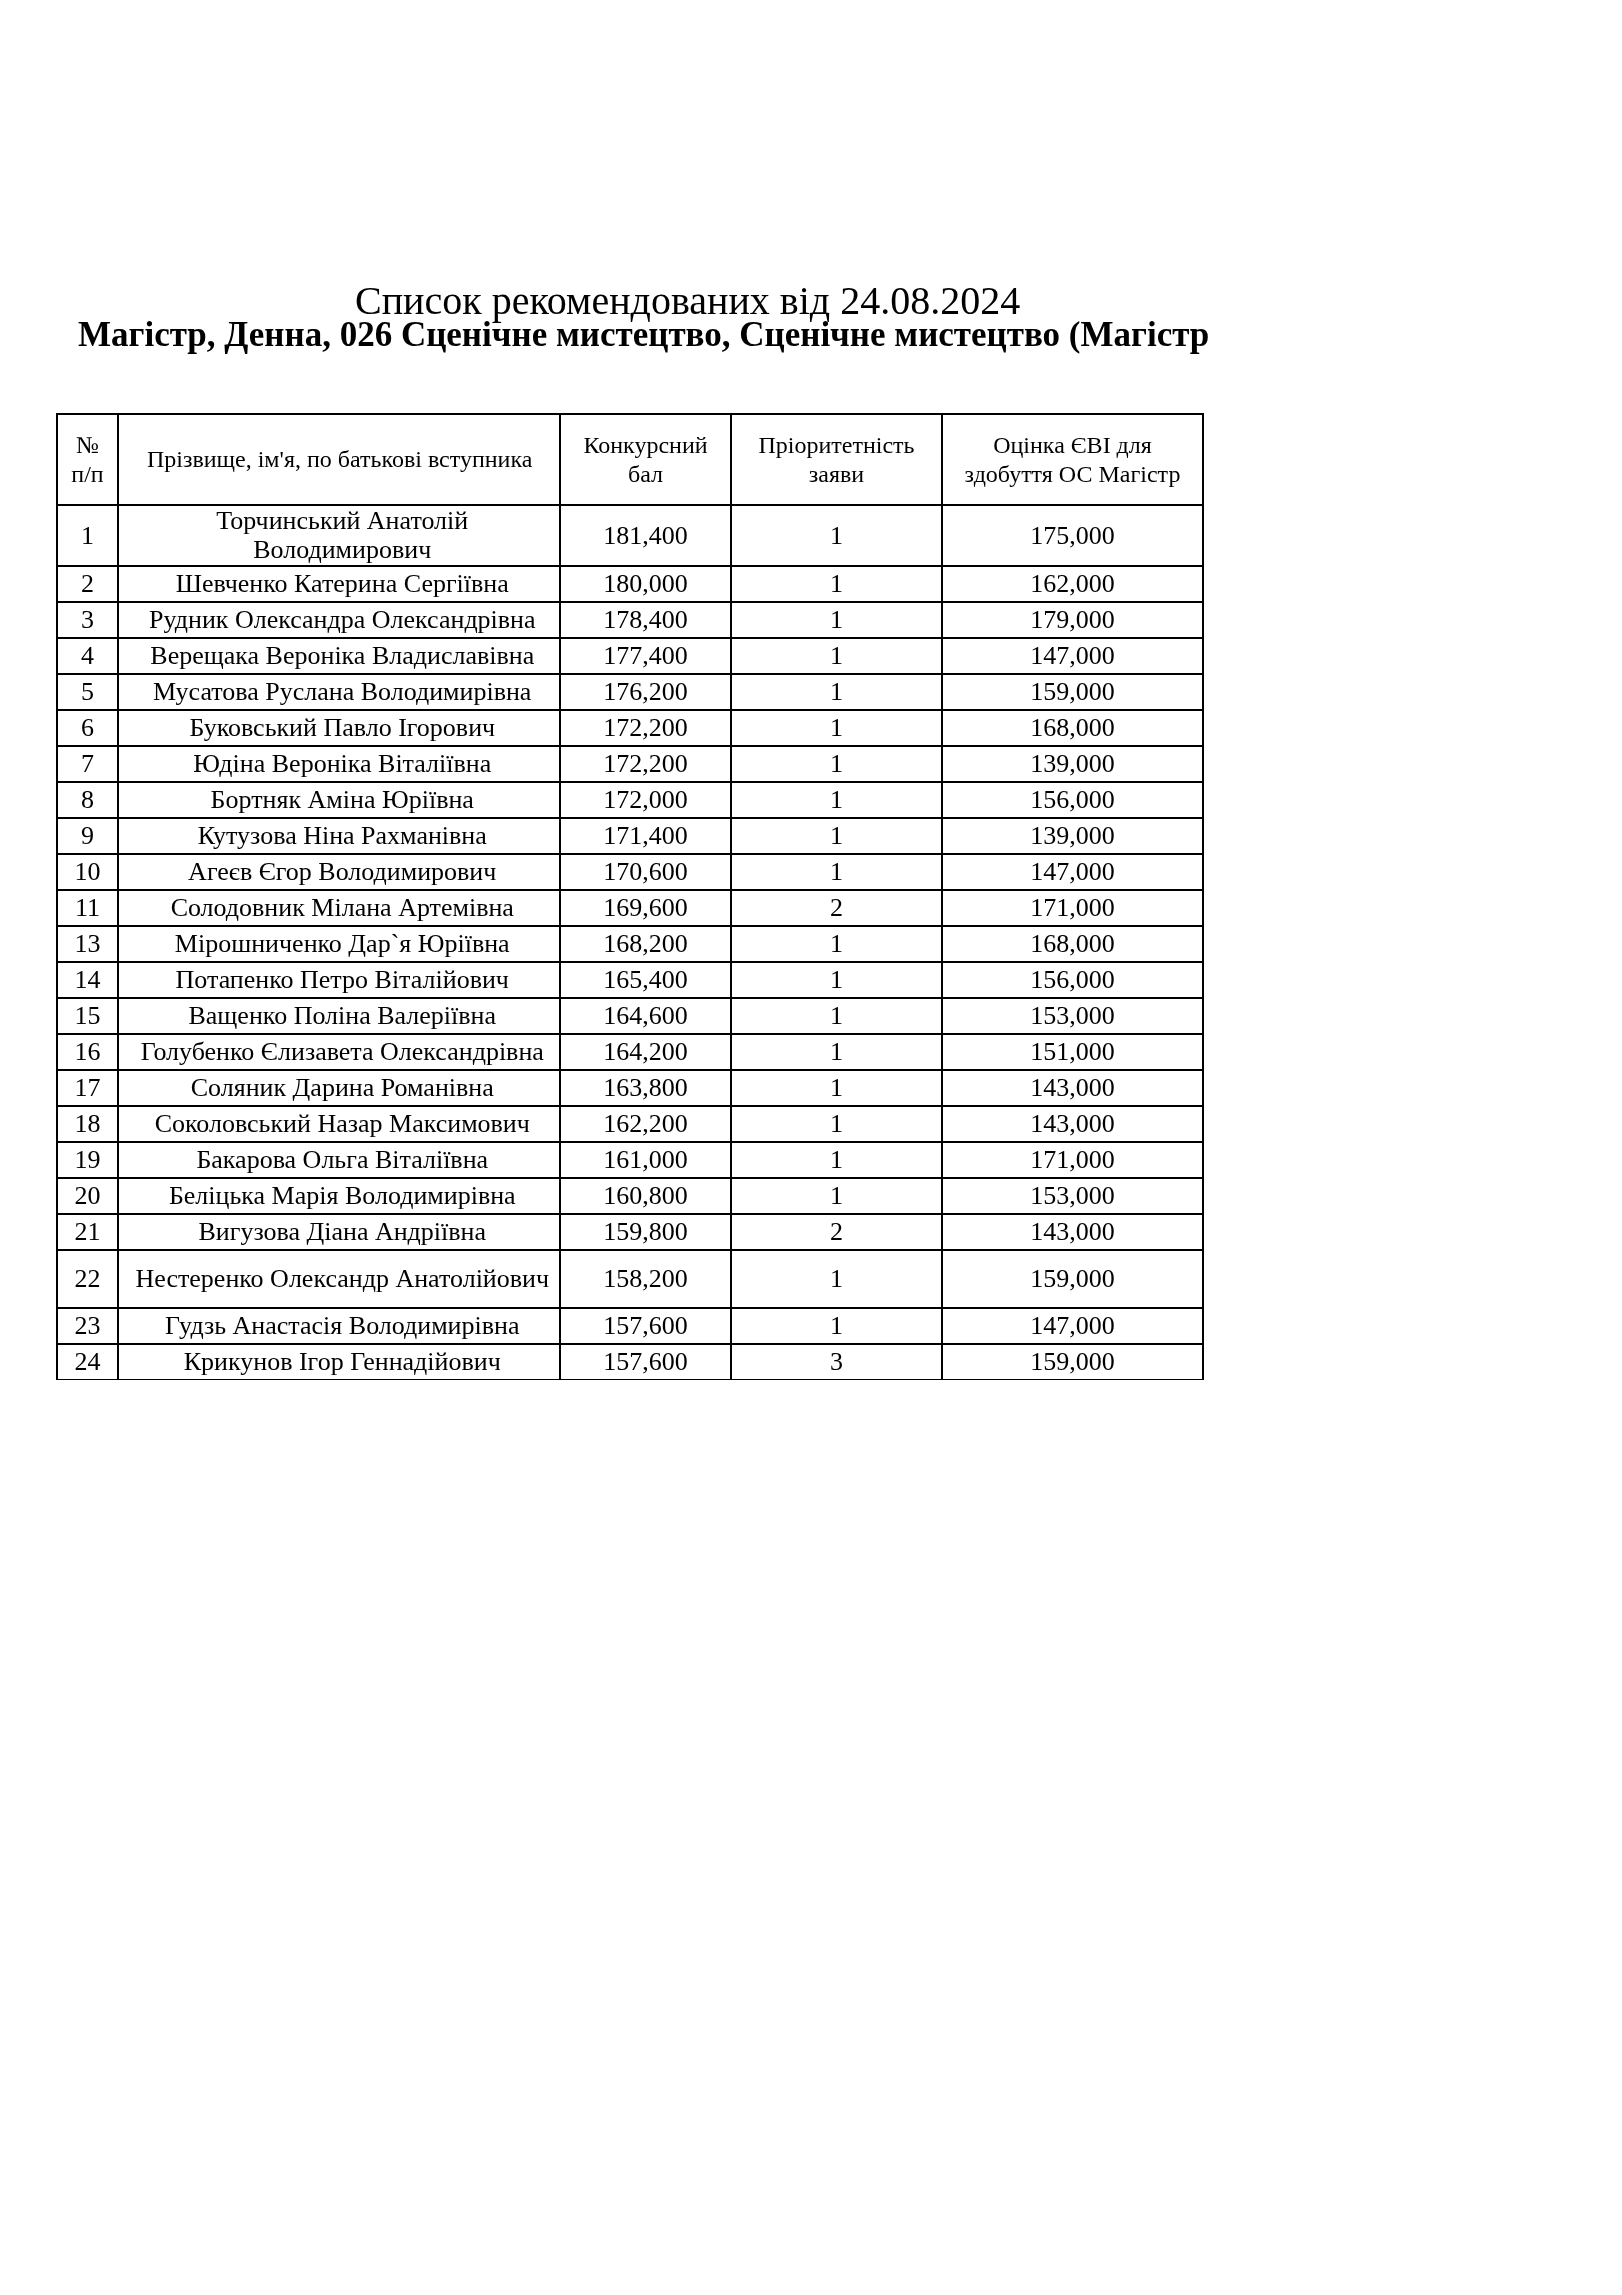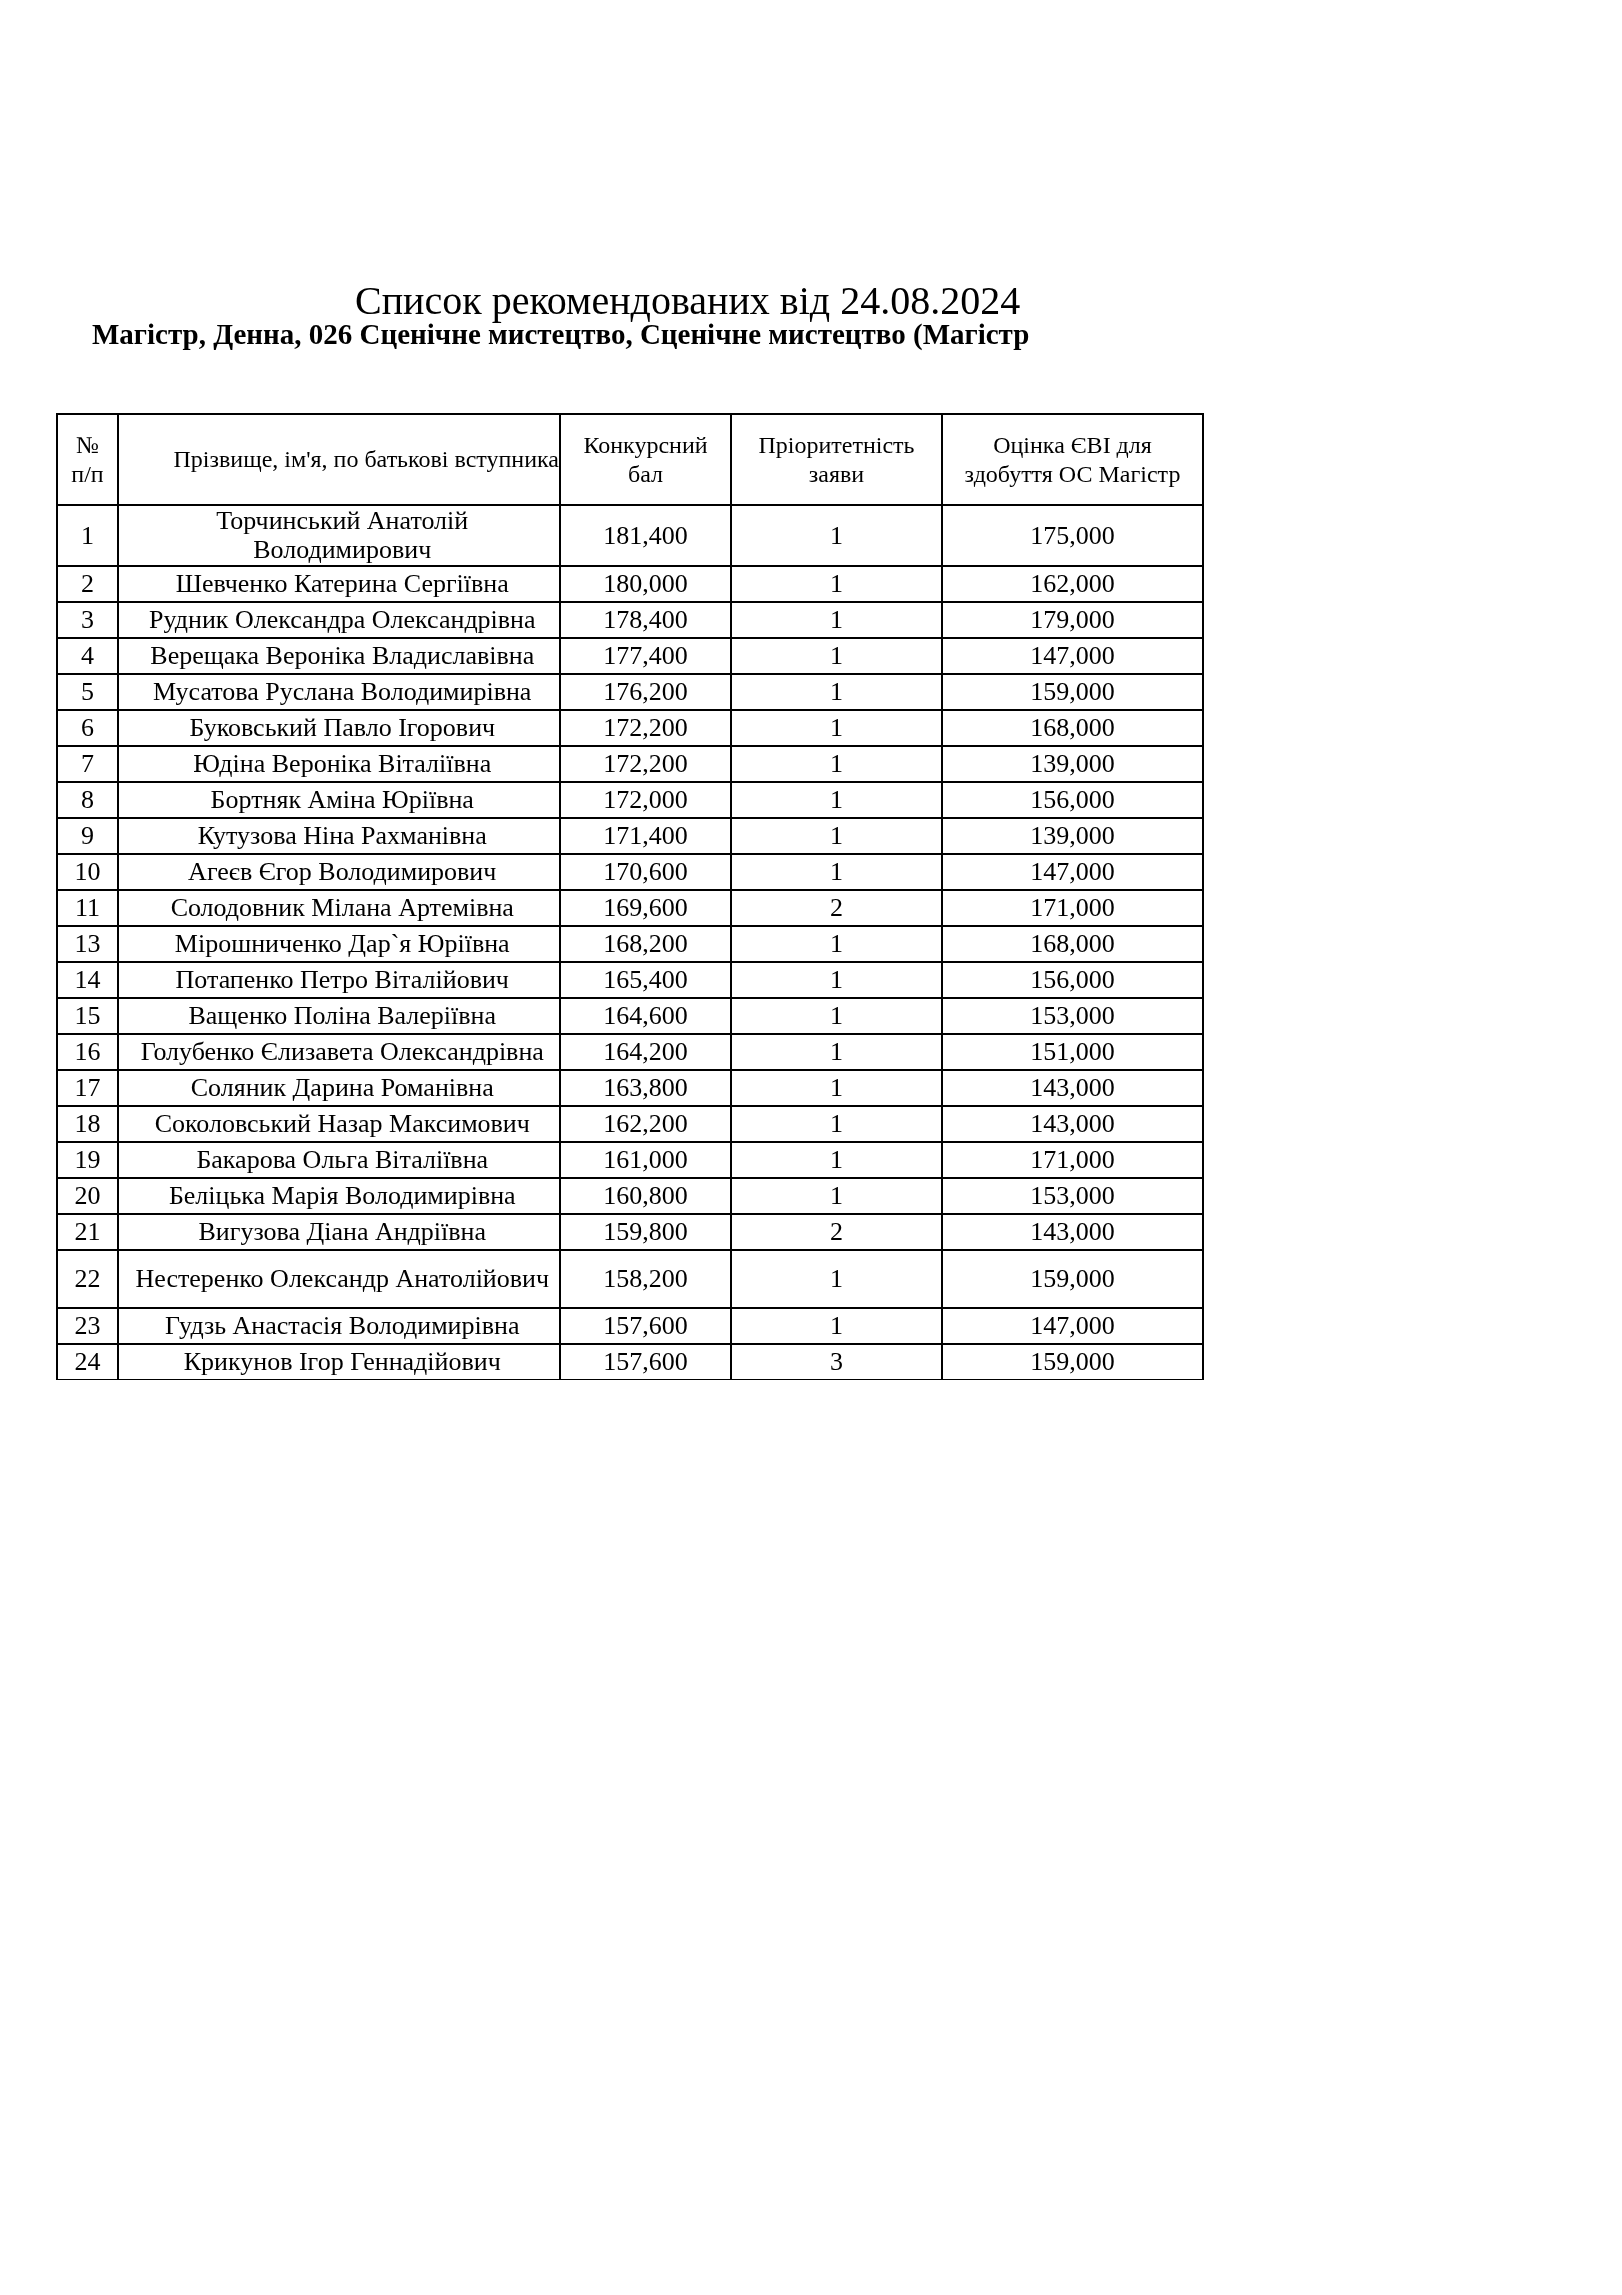--- a/index.html
+++ b/index.html
@@ -19,24 +19,24 @@
       position: absolute;
       left: 355px;
       top: 283px;
       font-size: 40px;
       line-height: 35px;
       white-space: nowrap;
       font-weight: normal;
     }
     .doc-subtitle {
       position: absolute;
-      left: 56px;
+      left: 42px;
       top: 318px;
       width: 1178px;
-      font-size: 29px;
+      font-size: 35px;
       line-height: 33px;
       font-weight: bold;
       white-space: nowrap;
     }
     .doc-subtitle .line1 {
       display: block;
       padding-left: 36px;
     }
     .doc-subtitle .line2 {
       display: block;
@@ -67,21 +67,21 @@
     }
     table.results thead th {
       height: 89px;
       font-weight: normal;
       font-size: 24px;
       line-height: 29px;
       text-align: center;
       border-top: 2.6px solid #000;
     }
     table.results thead th.h-name {
-      text-align: right;
+      text-align: center;
       padding-left: 1.3px;
       white-space: nowrap;
       font-size: 24px;
     }
     table.results tbody td {
       height: 34px;
       line-height: 29.4px;
       text-align: center;
     }
     table.results tbody tr.tall td {

